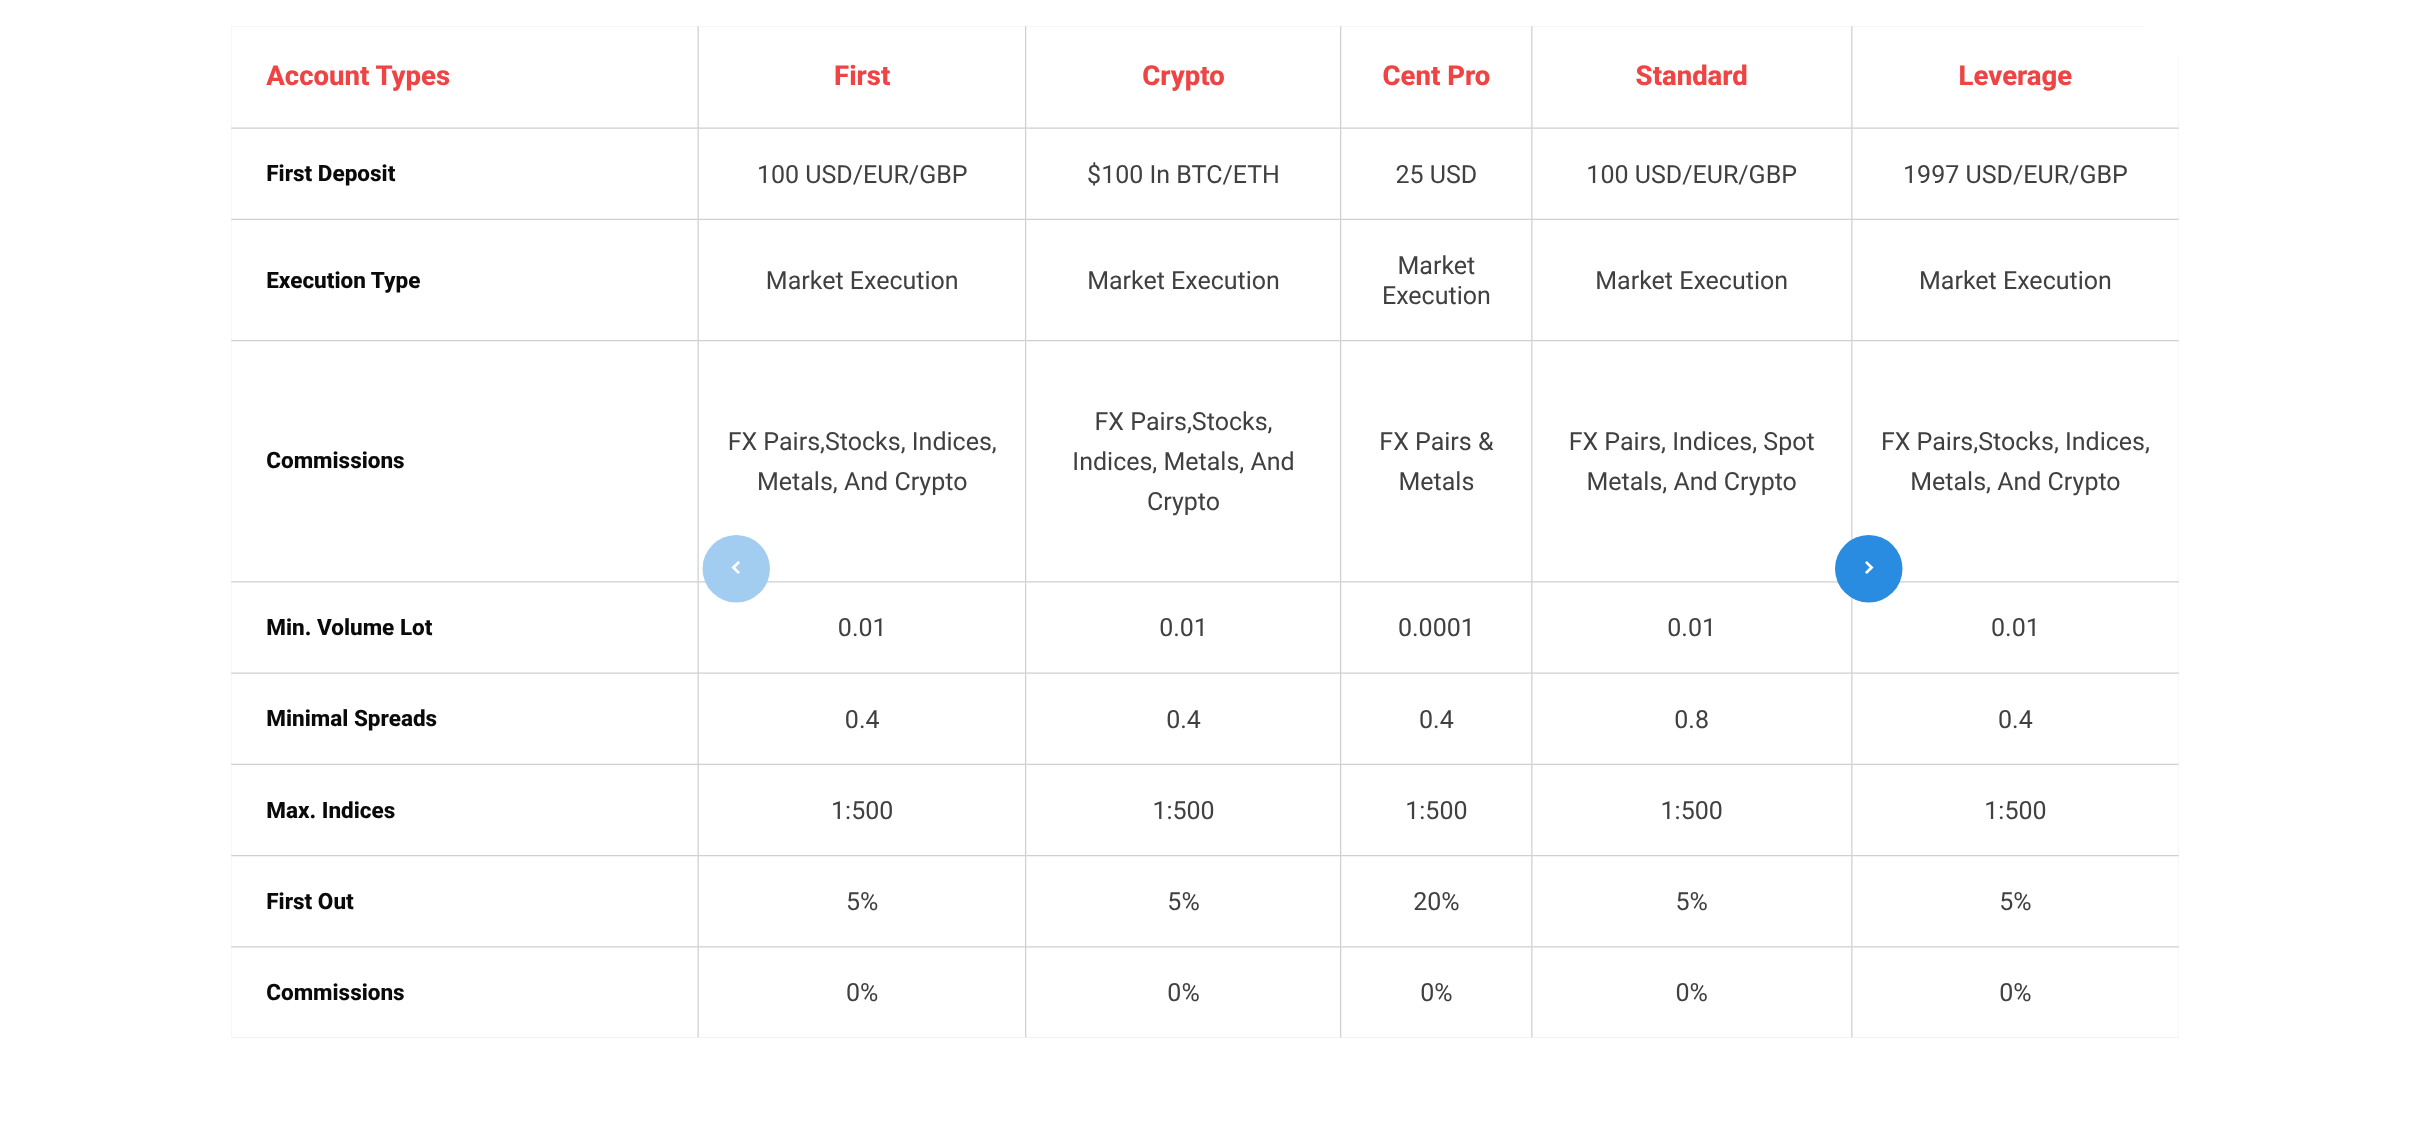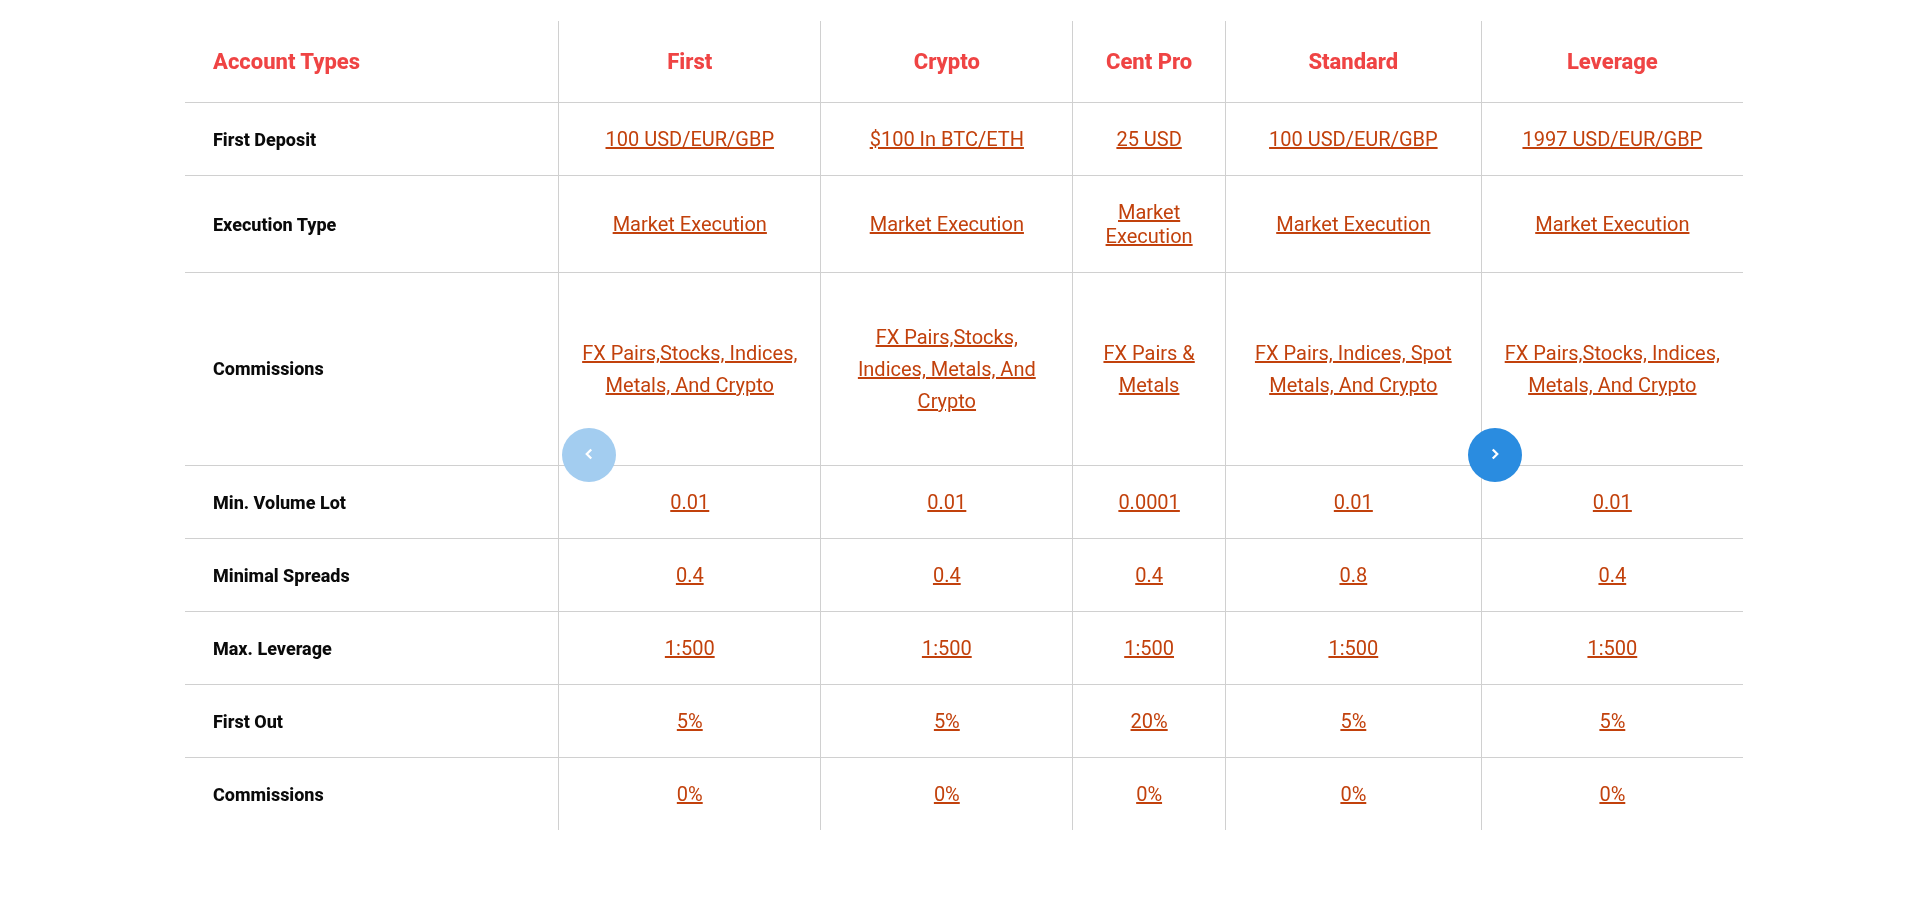--- a/index.html
+++ b/index.html
@@ -50,22 +50,21 @@
     .comparison-table tbody th {
       text-align: left;
       font-weight: 800;
       font-size: 18px;
       color: #0a0a0a;
       padding-left: 28px;
       width: 24%;
     }
     .comparison-table td {
       font-weight: 400;
-      color: #c2410c;
-      text-decoration: underline;
+      color: #404040;
     }
     .row-tall td, .row-tall th {
       padding-top: 48px;
       padding-bottom: 48px;
       line-height: 1.6;
     }
     .nav-btn {
       position: absolute;
       top: 50%;
       transform: translateY(-50%);
@@ -170,21 +169,21 @@
       </tr>
       <tr>
         <th>Minimal Spreads</th>
         <td>0.4</td>
         <td>0.4</td>
         <td>0.4</td>
         <td>0.8</td>
         <td>0.4</td>
       </tr>
       <tr>
-        <th>Max. Leverage</th>
+        <th>Max. Indices</th>
         <td>1:500</td>
         <td>1:500</td>
         <td>1:500</td>
         <td>1:500</td>
         <td>1:500</td>
       </tr>
       <tr>
         <th>First Out</th>
         <td>5%</td>
         <td>5%</td>

